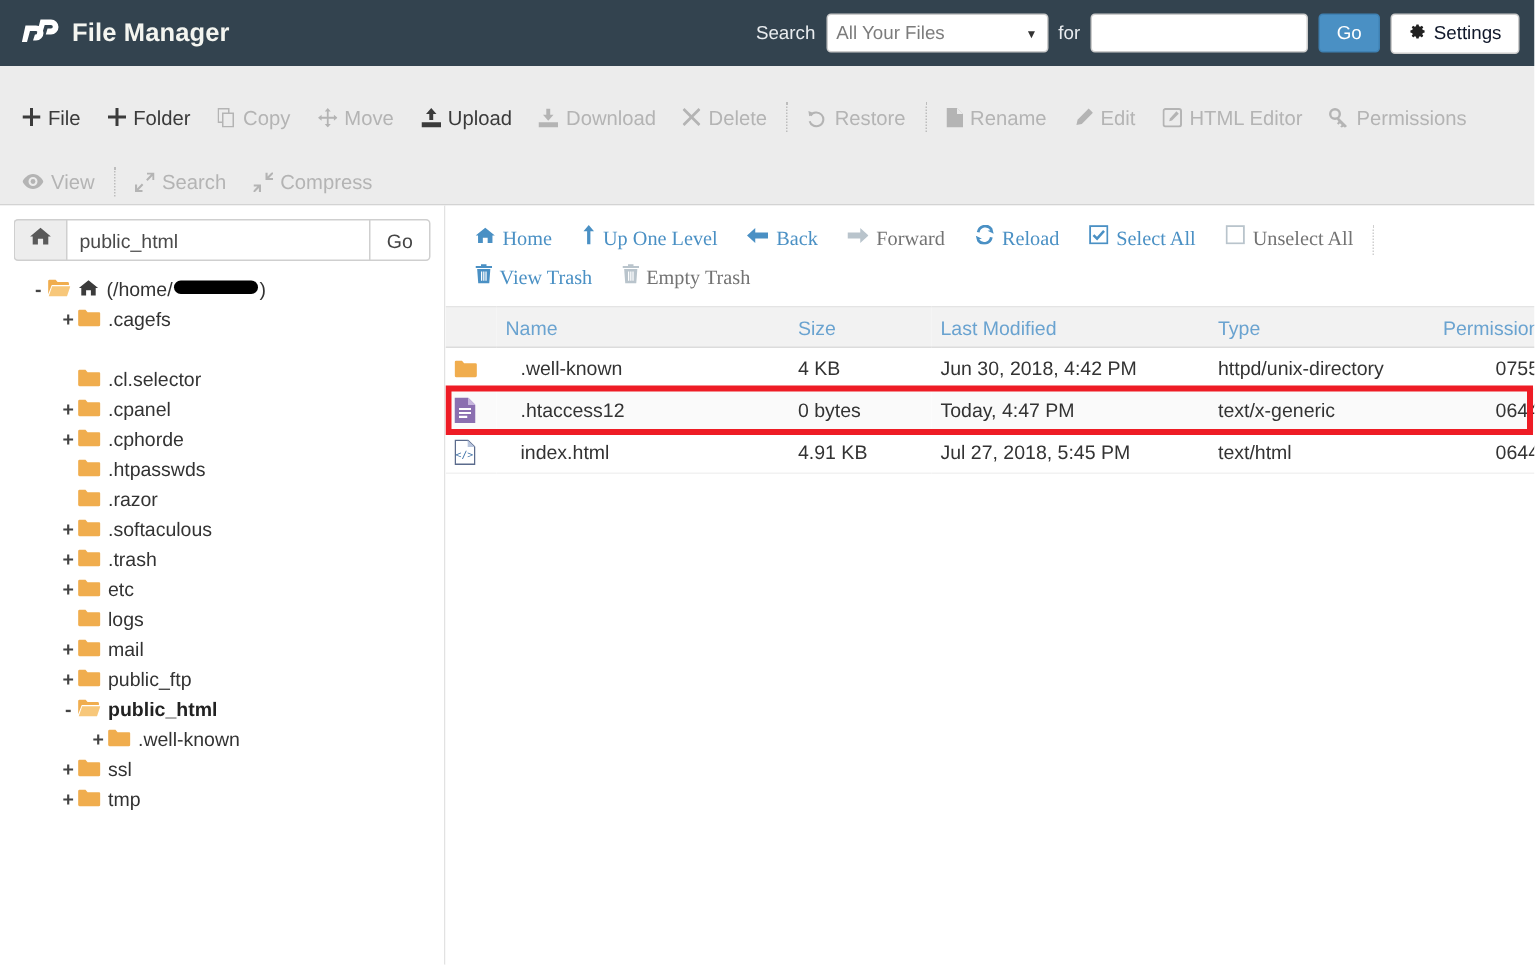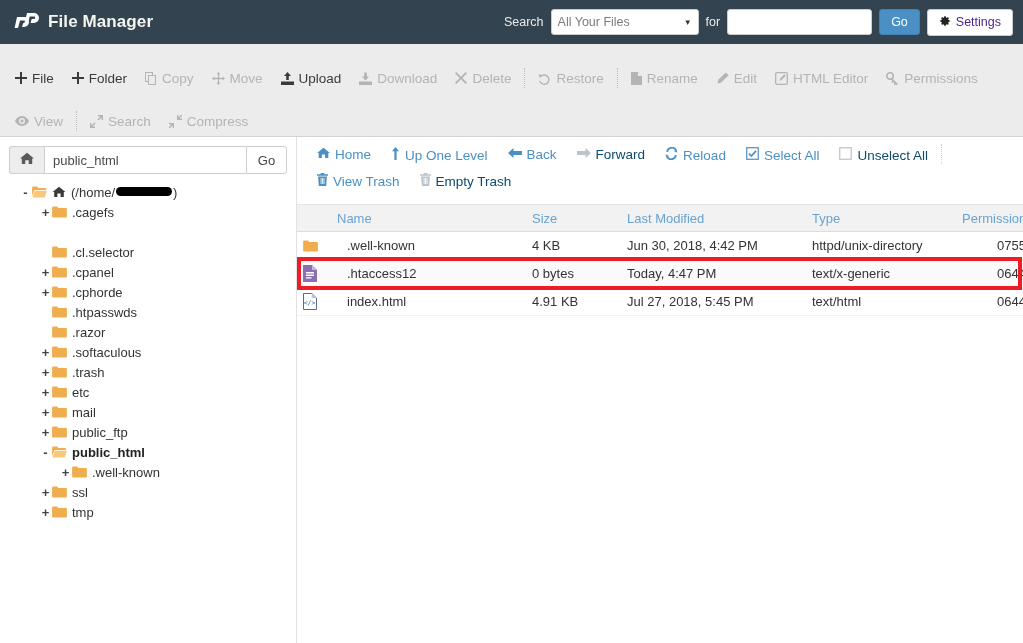--- a/index.html
+++ b/index.html
@@ -72,21 +72,21 @@
     border: 1px solid #3f81b3;
     border-radius: 3px;
     height: 26px;
     padding: 0 11px;
     font-size: 12.5px;
     cursor: pointer;
     font-family: inherit;
   }
   .settings-btn {
     background: #fff;
-    color: #4c1d95;
+    color: #0f172a;
     border: 1px solid #ccc;
     border-radius: 3px;
     height: 27px;
     padding: 0 11px;
     font-size: 12.5px;
     cursor: pointer;
     display: flex; align-items: center; gap: 5px;
     font-family: inherit;
   }
 
@@ -211,35 +211,36 @@
   
   .main {
     flex: 1;
     background: #fff;
     overflow: hidden;
     position: relative;
   }
   .navbar { padding: 7px 0 2px 0; }
   .nav-row {
     display: flex;
-    align-items: flex-start;
+    align-items: flex-end;
     height: 26px;
     padding-left: 10px;
+    font-family: Liberation Serif, serif;
   }
   .nav-item {
     display: flex;
     align-items: center;
     gap: 5px;
     font-size: 13.5px;
     color: #4a90c4;
     padding: 3px 10px;
     cursor: pointer;
     white-space: nowrap;
   }
-  .nav-item.disabled { color: #0c4a6e; cursor: default; }
+  .nav-item.disabled { color: #737373; cursor: default; }
   .nav-sep {
     width: 1px; height: 20px;
     border-left: 1px dotted #cfcfcf;
     margin: 0 3px;
   }
 
   table.files {
     width: 100%;
     border-collapse: collapse;
     table-layout: fixed;
@@ -565,20 +566,29 @@
           <span class="tlabel">.trash</span>
         </div>
         <div class="tnode" style="padding-left: 30px;">
           <span class="toggle">+</span>
           <span class="tfolder">
             <svg width="15" height="12" viewBox="0 0 16 13">
               <path fill="#f0ad4e" d="M0 1.6A1 1 0 0 1 1 .6h4.3L6.8 2.3H15a1 1 0 0 1 1 1v8.1a1 1 0 0 1-1 1H1a1 1 0 0 1-1-1z"></path>
             </svg>
           </span>
           <span class="tlabel">etc</span>
+        </div>
+        <div class="tnode" style="padding-left: 30px;">
+          <span class="toggle empty">·</span>
+          <span class="tfolder">
+            <svg width="15" height="12" viewBox="0 0 16 13">
+              <path fill="#f0ad4e" d="M0 1.6A1 1 0 0 1 1 .6h4.3L6.8 2.3H15a1 1 0 0 1 1 1v8.1a1 1 0 0 1-1 1H1a1 1 0 0 1-1-1z"></path>
+            </svg>
+          </span>
+          <span class="tlabel">logs</span>
         </div>
         <div class="tnode" style="padding-left: 30px;">
           <span class="toggle">+</span>
           <span class="tfolder">
             <svg width="15" height="12" viewBox="0 0 16 13">
               <path fill="#f0ad4e" d="M0 1.6A1 1 0 0 1 1 .6h4.3L6.8 2.3H15a1 1 0 0 1 1 1v8.1a1 1 0 0 1-1 1H1a1 1 0 0 1-1-1z"></path>
             </svg>
           </span>
           <span class="tlabel">mail</span>
         </div>

